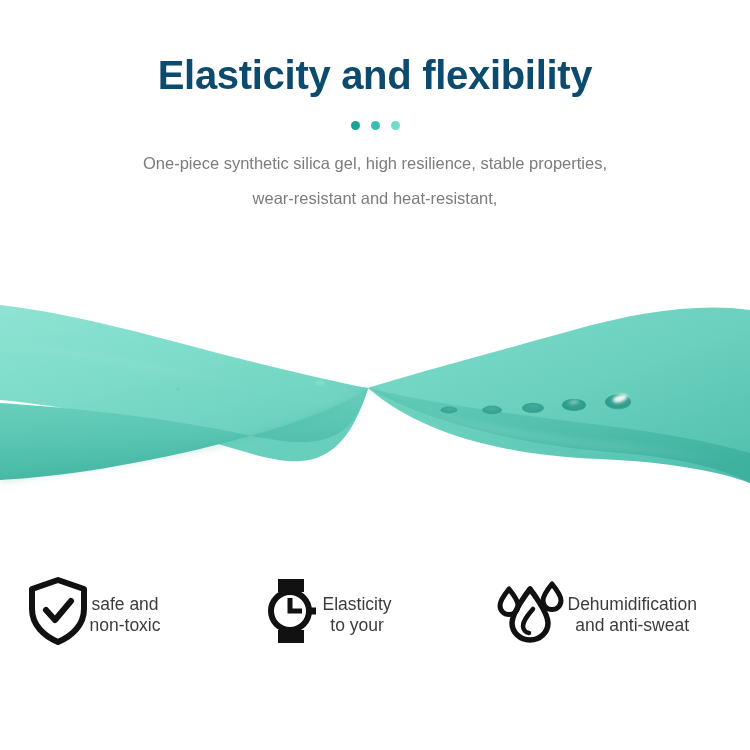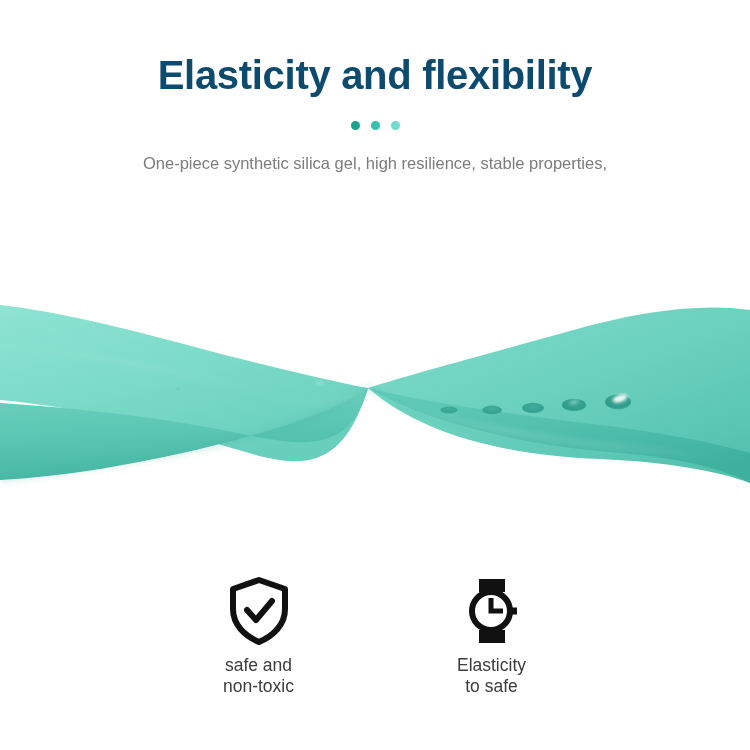--- a/index.html
+++ b/index.html
@@ -38,21 +38,21 @@
   }
   .product svg{display:block;width:750px;height:275px;}
 
   
   .features{
     position:absolute;left:0;top:575px;width:750px;
     display:flex;justify-content:center;align-items:flex-start;
   }
   .feature{
     width:233px;
-    display:flex;flex-direction:column;align-items:center;
+    display:flex;flex-direction:row;align-items:center;
   }
   .feature .glyph{
     height:72px;display:flex;align-items:center;justify-content:center;
   }
   .feature .cap{
     margin-top:8px;text-align:center;
     color:#3c3c3c;font-size:17.5px;line-height:21px;font-weight:400;
   }
   .feature .cap span{display:block;white-space:nowrap;}
 </style>
@@ -64,20 +64,21 @@
   <div class="title">Elasticity and flexibility</div>
 
   <div class="dots">
     <span class="dot" style="background: rgb(26, 163, 145);"></span>
     <span class="dot" style="background: rgb(53, 192, 173);"></span>
     <span class="dot" style="background: rgb(111, 220, 203);"></span>
   </div>
 
   <div class="subtitle">
     <div>One-piece synthetic silica gel, high resilience, stable properties,</div>
+    <div>wear-resistant and heat-resistant,</div>
   </div>
 
   <div class="product">
     <svg viewBox="0 0 750 275" xmlns="http://www.w3.org/2000/svg">
       <defs>
 
         <linearGradient id="gUL" x1="0" y1="0" x2="0.62" y2="1">
           <stop offset="0" stop-color="#8fe3d3"></stop>
           <stop offset="0.45" stop-color="#7edcca"></stop>
           <stop offset="1" stop-color="#69cfbd"></stop>
@@ -189,19 +190,40 @@
         <svg width="64" height="70" viewBox="0 0 64 70" fill="none" aria-hidden="true">
           <path d="M19 3 H45 V16 H19 Z" fill="#111111"></path>
           <path d="M19 54 H45 V67 H19 Z" fill="#111111"></path>
           <circle cx="31" cy="35" r="19" stroke="#111111" stroke-width="6" fill="none"></circle>
           <path d="M31 22 V35 H43" stroke="#111111" stroke-width="5" stroke-linecap="butt" stroke-linejoin="miter" fill="none"></path>
           <rect x="51" y="31.5" width="6" height="7" fill="#111111"></rect>
         </svg>
       </div>
       <div class="cap">
         <span>Elasticity</span>
-        <span>to safe</span>
+        <span>to your</span>
       </div>
     </div>
 
+    <div class="feature">
+      <div class="glyph">
+        <svg width="76" height="70" viewBox="0 0 76 70" fill="none" aria-hidden="true">
+
+          <path d="M17 13 C17 13 8 24 8 29.5 C8 34.6 12 38.5 17 38.5
+                   C22 38.5 26 34.6 26 29.5 C26 24 17 13 17 13 Z" stroke="#111111" stroke-width="5" stroke-linejoin="round" fill="none"></path>
+
+          <path d="M60 8 C60 8 51 19 51 24.5 C51 29.6 55 33.5 60 33.5
+                   C65 33.5 69 29.6 69 24.5 C69 19 60 8 60 8 Z" stroke="#111111" stroke-width="5" stroke-linejoin="round" fill="none"></path>
+
+          <path d="M38 13 C38 13 20 36 20 47 C20 56.4 28 64 38 64
+                   C48 64 56 56.4 56 47 C56 36 38 13 38 13 Z" stroke="#111111" stroke-width="5.5" stroke-linejoin="round" fill="none"></path>
+
+          <path d="M41 33 C35 40 31 45 31 50 C31 53.8 33.6 56.5 37 57" stroke="#111111" stroke-width="4.5" stroke-linecap="round" fill="none"></path>
+        </svg>
+      </div>
+      <div class="cap">
+        <span>Dehumidification</span>
+        <span>and anti-sweat</span>
+      </div>
+    </div>
 
   </div>
 </div>
 
 </body></html>

